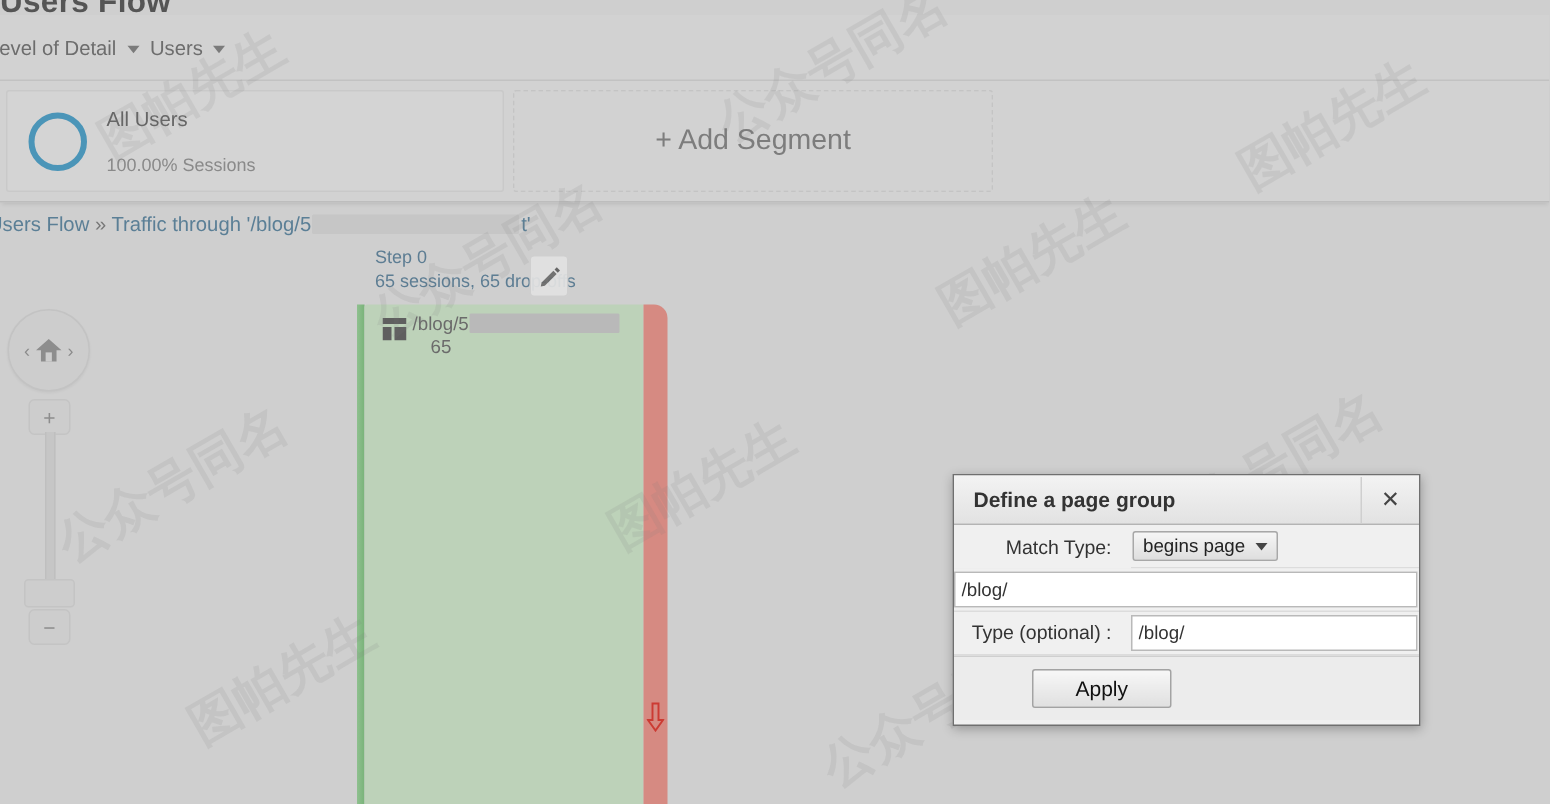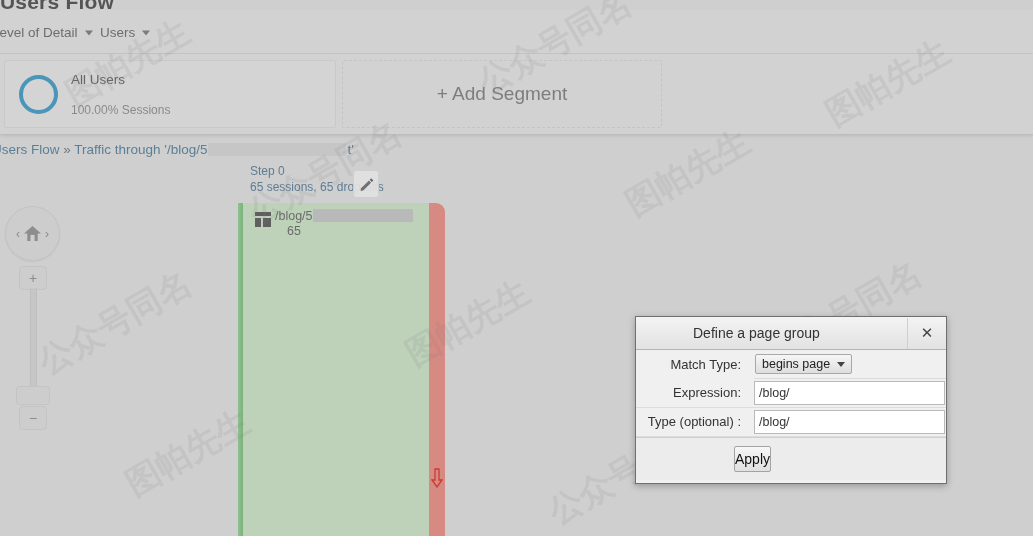--- a/index.html
+++ b/index.html
@@ -165,21 +165,21 @@
     box-shadow:0 2px 7px rgba(0,0,0,.28);
     font-family:"Liberation Sans","DejaVu Sans",sans-serif;
   }
   .dlg-title{
     position:relative;height:32px;
     background:linear-gradient(to bottom,#f3f3f3,#e2e2e2);
     border-bottom:1px solid #b4b4b4;
     display:flex;align-items:center;
   }
   .dlg-title .t{
-    font-size:14px;font-weight:normal;color:#333;padding-left:13px;flex:1;margin-left:44px;
+    font-size:14px;font-weight:bold;color:#333;padding-left:13px;flex:1;
   }
   .dlg-close{
     width:38px;height:31px;border-left:1px solid #cfcfcf;
     display:flex;align-items:center;justify-content:center;cursor:pointer;
     font-size:15px;color:#444;
   }
   .dlg-body{background:#fff;padding:0;}
   .frow{display:flex;align-items:center;height:26px;}
   .frow .lab{
     width:105px;text-align:right;font-size:13px;color:#333;
@@ -202,24 +202,24 @@
     font-size:12.5px;color:#333;padding:0 4px;margin-right:1px;
     font-family:"Liberation Sans","DejaVu Sans",sans-serif;
     box-sizing:border-box;
   }
   .row-wrap{background:#f0f0f0;border-bottom:1px solid #dcdcdc;padding:1px 0;}
   .dlg-foot{
     background:#ececec;border-top:1px solid #cfcfcf;height:42px;
     display:flex;align-items:center;
   }
   .apply-btn{
-    margin-left:98px;
+    margin-left:52px;
     background:linear-gradient(to bottom,#f7f7f7,#e0e0e0);
     border:1px solid #a3a3a3;border-radius:2px;
-    font-size:14px;color:#111;padding:4px 0;cursor:pointer;
+    font-size:14px;color:#111;padding:4px 28px;cursor:pointer;
     font-family:"Liberation Sans","DejaVu Sans",sans-serif;
   }
 </style>
 </head>
 <body>
 
 <div id="page">
 
   <div class="page-title">Users Flow</div>
 
@@ -323,21 +323,20 @@
         <div class="frow r1">
           <div class="lab">Match Type:</div>
           <div class="sel">
             <span>begins page</span>
             <i class="caret2"></i>
           </div>
         </div>
       </div>
       <div class="row-wrap">
         <div class="frow">
-          <div class="lab">Expression:</div>
           <input class="finp" type="text" value="/blog/" style="">
         </div>
       </div>
       <div class="row-wrap">
         <div class="frow">
           <div class="lab">Type (optional) :</div>
           <input class="finp" type="text" value="/blog/" style="">
         </div>
       </div>
     </div>

